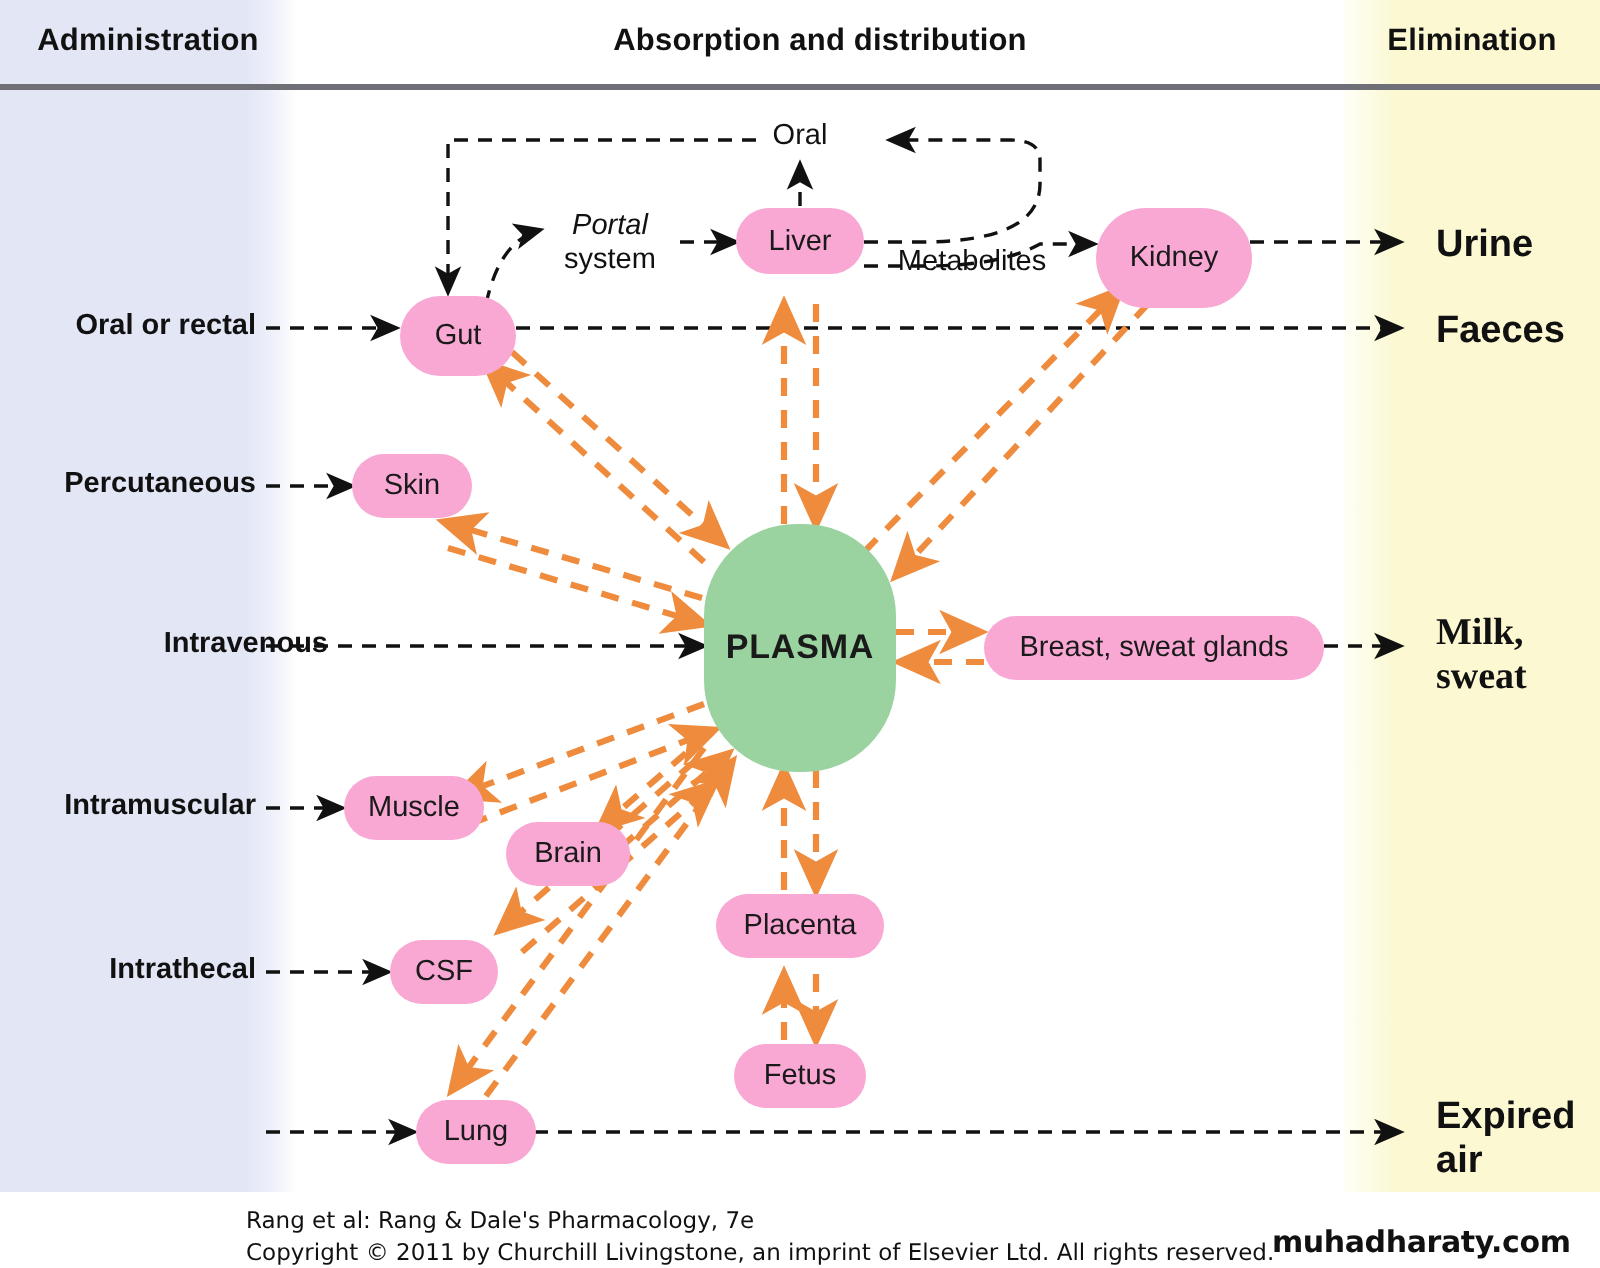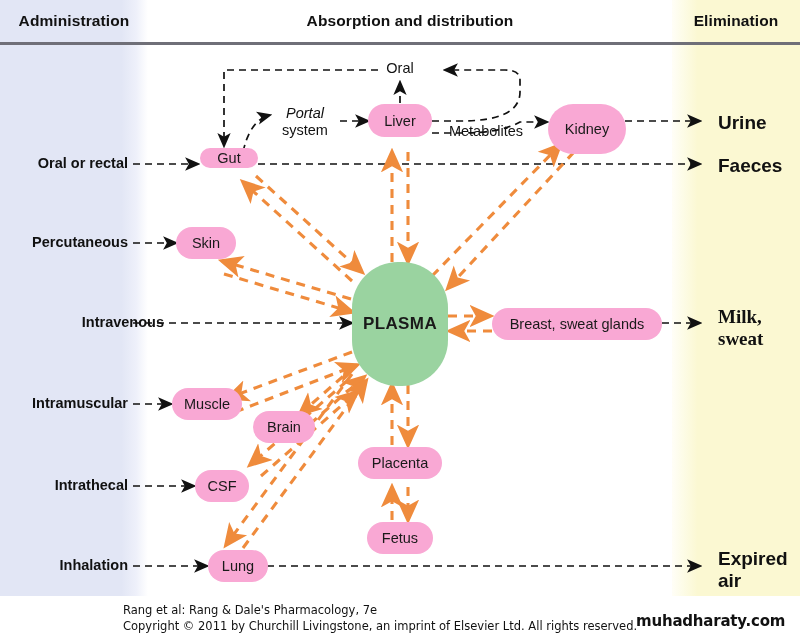--- a/index.html
+++ b/index.html
@@ -135,21 +135,21 @@
       <path d="M408,385 L408,445"></path>
       <path d="M392,445 L392,385"></path>
 
       <path d="M408,487 L408,520"></path>
       <path d="M392,520 L392,487"></path>
     </g>
   </svg>
 
   <div class="node plasma" style="left:352px;top:262px;width:96px;height:124px;">PLASMA</div>
 
-  <div class="node pink" style="left:200px;top:148px;width:58px;height:20px;">Gut</div>
+  <div class="node pink" style="left:200px;top:148px;width:58px;height:40px;">Gut</div>
   <div class="node pink" style="left:368px;top:104px;width:64px;height:33px;">Liver</div>
   <div class="node pink" style="left:548px;top:104px;width:78px;height:50px;">Kidney</div>
   <div class="node pink" style="left:176px;top:227px;width:60px;height:32px;">Skin</div>
   <div class="node pink" style="left:172px;top:388px;width:70px;height:32px;">Muscle</div>
   <div class="node pink" style="left:253px;top:411px;width:62px;height:32px;">Brain</div>
   <div class="node pink" style="left:195px;top:470px;width:54px;height:32px;">CSF</div>
   <div class="node pink" style="left:208px;top:550px;width:60px;height:32px;">Lung</div>
   <div class="node pink" style="left:492px;top:308px;width:170px;height:32px;">Breast, sweat glands</div>
   <div class="node pink" style="left:358px;top:447px;width:84px;height:32px;">Placenta</div>
   <div class="node pink" style="left:367px;top:522px;width:66px;height:32px;">Fetus</div>
@@ -157,21 +157,20 @@
   <div class="plain" style="left:374px;top:60px;width:52px;">Oral</div>
   <div class="plain" style="left:272px;top:105px;width:66px;font-style:italic;">Portal</div>
   <div class="plain" style="left:272px;top:122px;width:66px;">system</div>
   <div class="plain" style="left:440px;top:123px;width:92px;">Metabolites</div>
 
   <div class="admlabel" style="left:0;top:155px;width:128px;">Oral or rectal</div>
   <div class="admlabel" style="left:0;top:234px;width:128px;">Percutaneous</div>
   <div class="admlabel" style="left:0;top:314px;width:128px;padding-left:36px;">Intravenous</div>
   <div class="admlabel" style="left:0;top:395px;width:128px;">Intramuscular</div>
   <div class="admlabel" style="left:0;top:477px;width:128px;">Intrathecal</div>
-  <div class="admlabel" style="left:0;top:557px;width:128px;">Inhalation</div>
 
   <div class="elimlabel" style="left:718px;top:112px;">Urine</div>
   <div class="elimlabel" style="left:718px;top:155px;">Faeces</div>
   <div class="elimlabel" style="left:718px;top:306px;font-family:Liberation Serif, serif;">
     <div>Milk,</div>
     <div>sweat</div>
   </div>
   <div class="elimlabel" style="left:718px;top:548px;">
     <div>Expired</div>
     <div>air</div>

